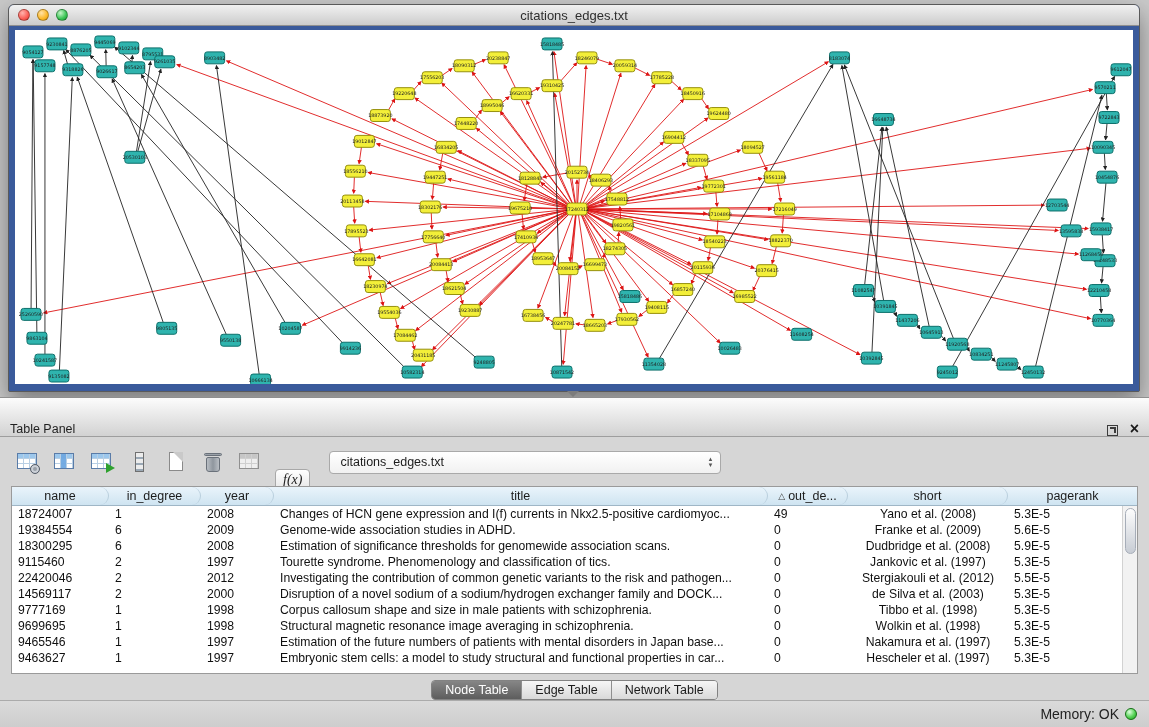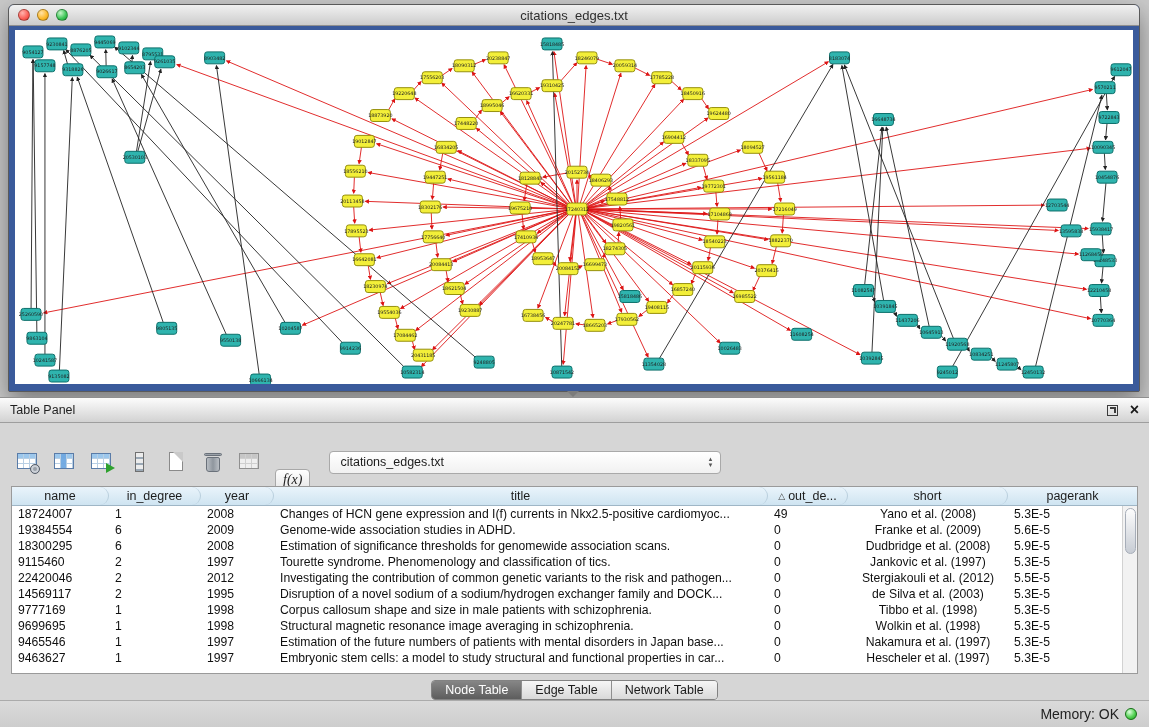--- a/index.html
+++ b/index.html
@@ -28,22 +28,22 @@
   .n-t { fill:#2fb4ae; stroke:#0c6f6a; stroke-width:1; }
   .nl  { font:4.8px "DejaVu Sans", sans-serif; fill:#222; text-anchor:middle; }
 
   
   #divider-handle { position:absolute; left:567px; top:391px; width:0; height:0;
     border-left:6px solid transparent; border-right:6px solid transparent; border-top:6px solid #7c7c7c; }
 
   
   #table-panel { position:absolute; left:0; top:397px; width:1149px; height:303px;
     background:#d6d6d6; border-top:1px solid #8f8f8f; }
-  .panel-header { position:relative; height:25px; background:linear-gradient(#fcfcfc,#d2d2d2);
-    border-bottom:1px solid #9e9e9e; display:flex; align-items:center; padding:0 10px; }
+  .panel-header { position:relative; height:39px; background:linear-gradient(#fcfcfc,#d2d2d2);
+    border-bottom:1px solid #9e9e9e; display:flex; align-items:flex-end; padding:0 10px; }
   .panel-title { font-size:12.5px; color:#1f1f1f; }
   .panel-header .spacer { flex:1; }
   .float-ico { width:11px; height:11px; border:1px solid #3c3c3c; position:relative; margin-right:12px; }
   .float-ico::after { content:""; position:absolute; right:1px; top:1px; width:4px; height:4px;
     border-top:2px solid #3c3c3c; border-right:2px solid #3c3c3c; }
   .close-x { font-size:16px; font-weight:bold; color:#1a1a1a; line-height:14px; }
 
   .panel-body { position:absolute; top:22px; left:0; right:0; bottom:0; }
 
   
@@ -888,21 +888,21 @@
             <div class="td">2</div>
             <div class="td">2012</div>
             <div class="td">Investigating the contribution of common genetic variants to the risk and pathogen...</div>
             <div class="td">0</div>
             <div class="td">Stergiakouli et al. (2012)</div>
             <div class="td">5.5E-5</div>
           </div>
           <div class="trow">
             <div class="td">14569117</div>
             <div class="td">2</div>
-            <div class="td">1995</div>
+            <div class="td">2000</div>
             <div class="td">Disruption of a novel sodium of a sodium/hydrogen exchanger family and DOCK...</div>
             <div class="td">0</div>
             <div class="td">de Silva et al. (2003)</div>
             <div class="td">5.3E-5</div>
           </div>
           <div class="trow">
             <div class="td">9777169</div>
             <div class="td">1</div>
             <div class="td">1998</div>
             <div class="td">Corpus callosum shape and size in male patients with schizophrenia.</div>

